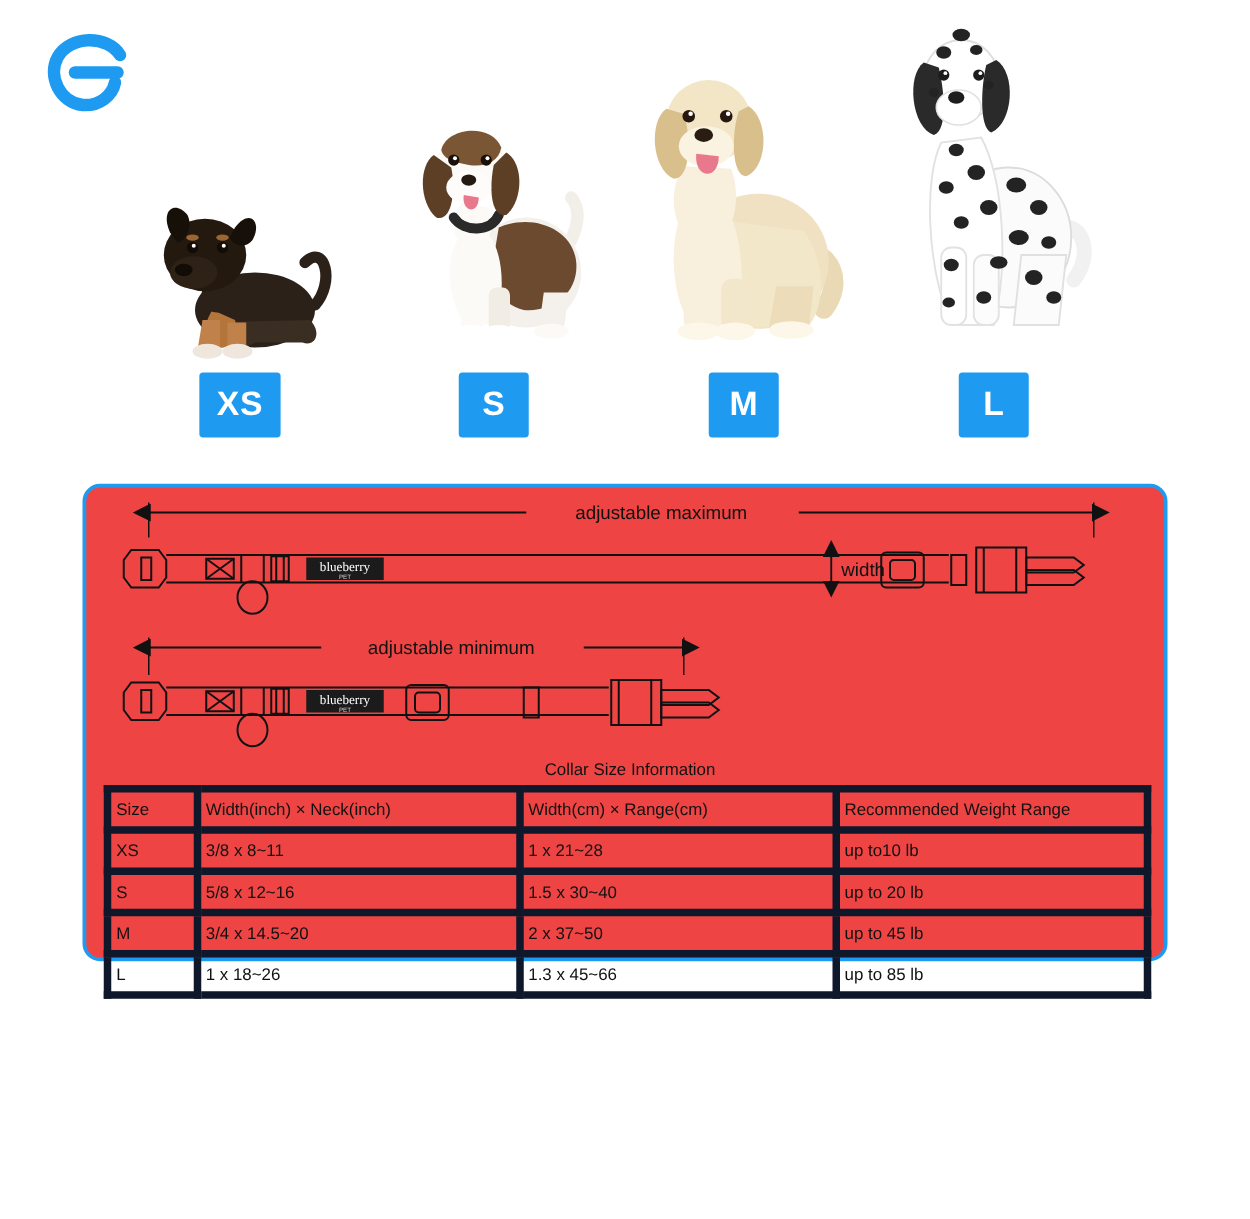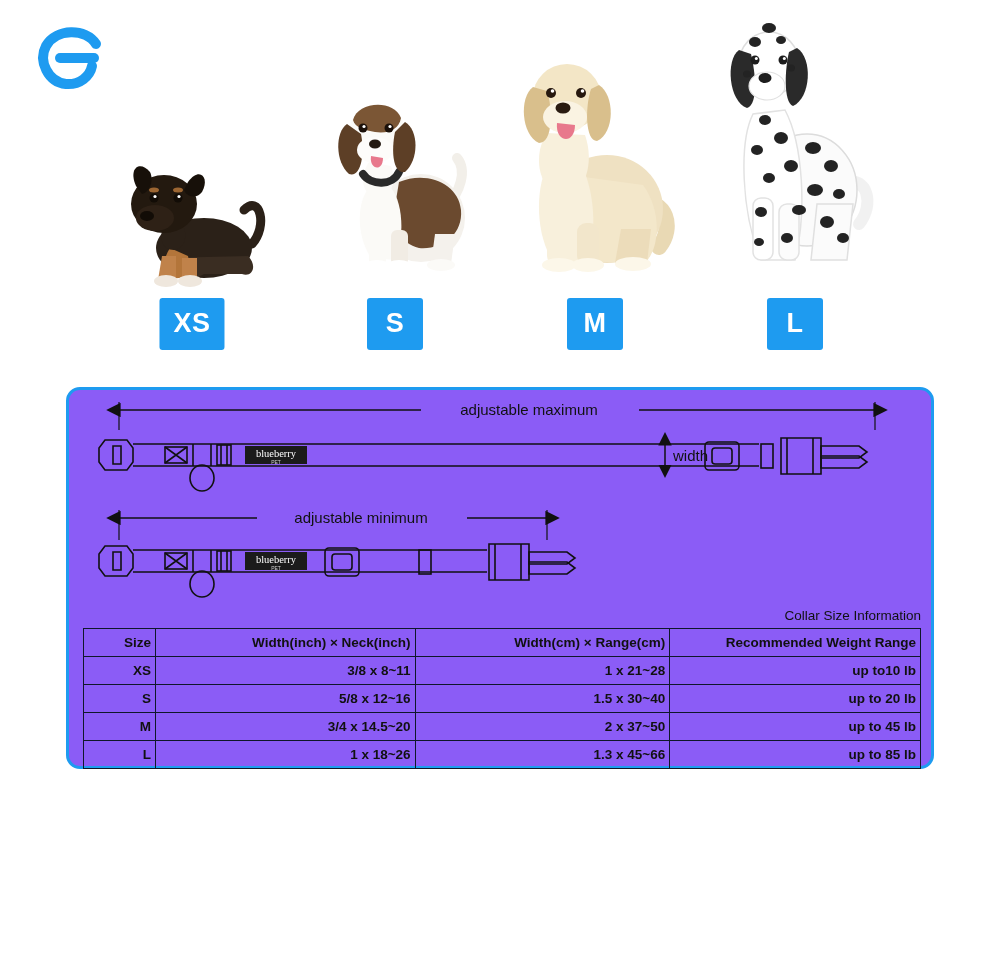--- a/index.html
+++ b/index.html
@@ -71,21 +71,21 @@
 
   
   .panel {
     position: absolute;
     left: 66px;
     top: 387px;
     width: 868px;
     height: 382px;
     border: 3px solid #1e9bf0;
     border-radius: 14px;
-    background: #8b5cf6;
+    background: #ef4444;
   }
   .diagram {
     position: absolute;
     left: 0; top: 0;
     width: 862px;
     height: 220px;
   }
 
   
   .table-wrap {
@@ -94,31 +94,31 @@
     top: 216px;
     width: 838px;
   }
   table.size-table {
     width: 100%;
     border-collapse: collapse;
     font-size: 13.5px;
   }
   table.size-table caption {
     caption-side: top;
-    text-align: right;
+    text-align: center;
     font-size: 13.5px;
     padding: 2px 0 5px 4px;
     color: #111;
   }
   table.size-table th,
   table.size-table td {
-    border: 1px solid #0f172a;
+    border: 6px solid #0f172a;
     padding: 6px 4px;
-    text-align: right;
-    font-weight: bold;
+    text-align: left;
+    font-weight: normal;
     color: #111;
     height: 26px;
   }
   table.size-table tr > *:nth-child(1) { width: 72px; }
   table.size-table tr > *:nth-child(2) { width: 260px; }
   table.size-table tr > *:nth-child(3) { width: 255px; }
   table.size-table tr > *:nth-child(4) { width: 251px; }
   table.size-table tr.header-row th { font-size: 13.5px; }
 
   

